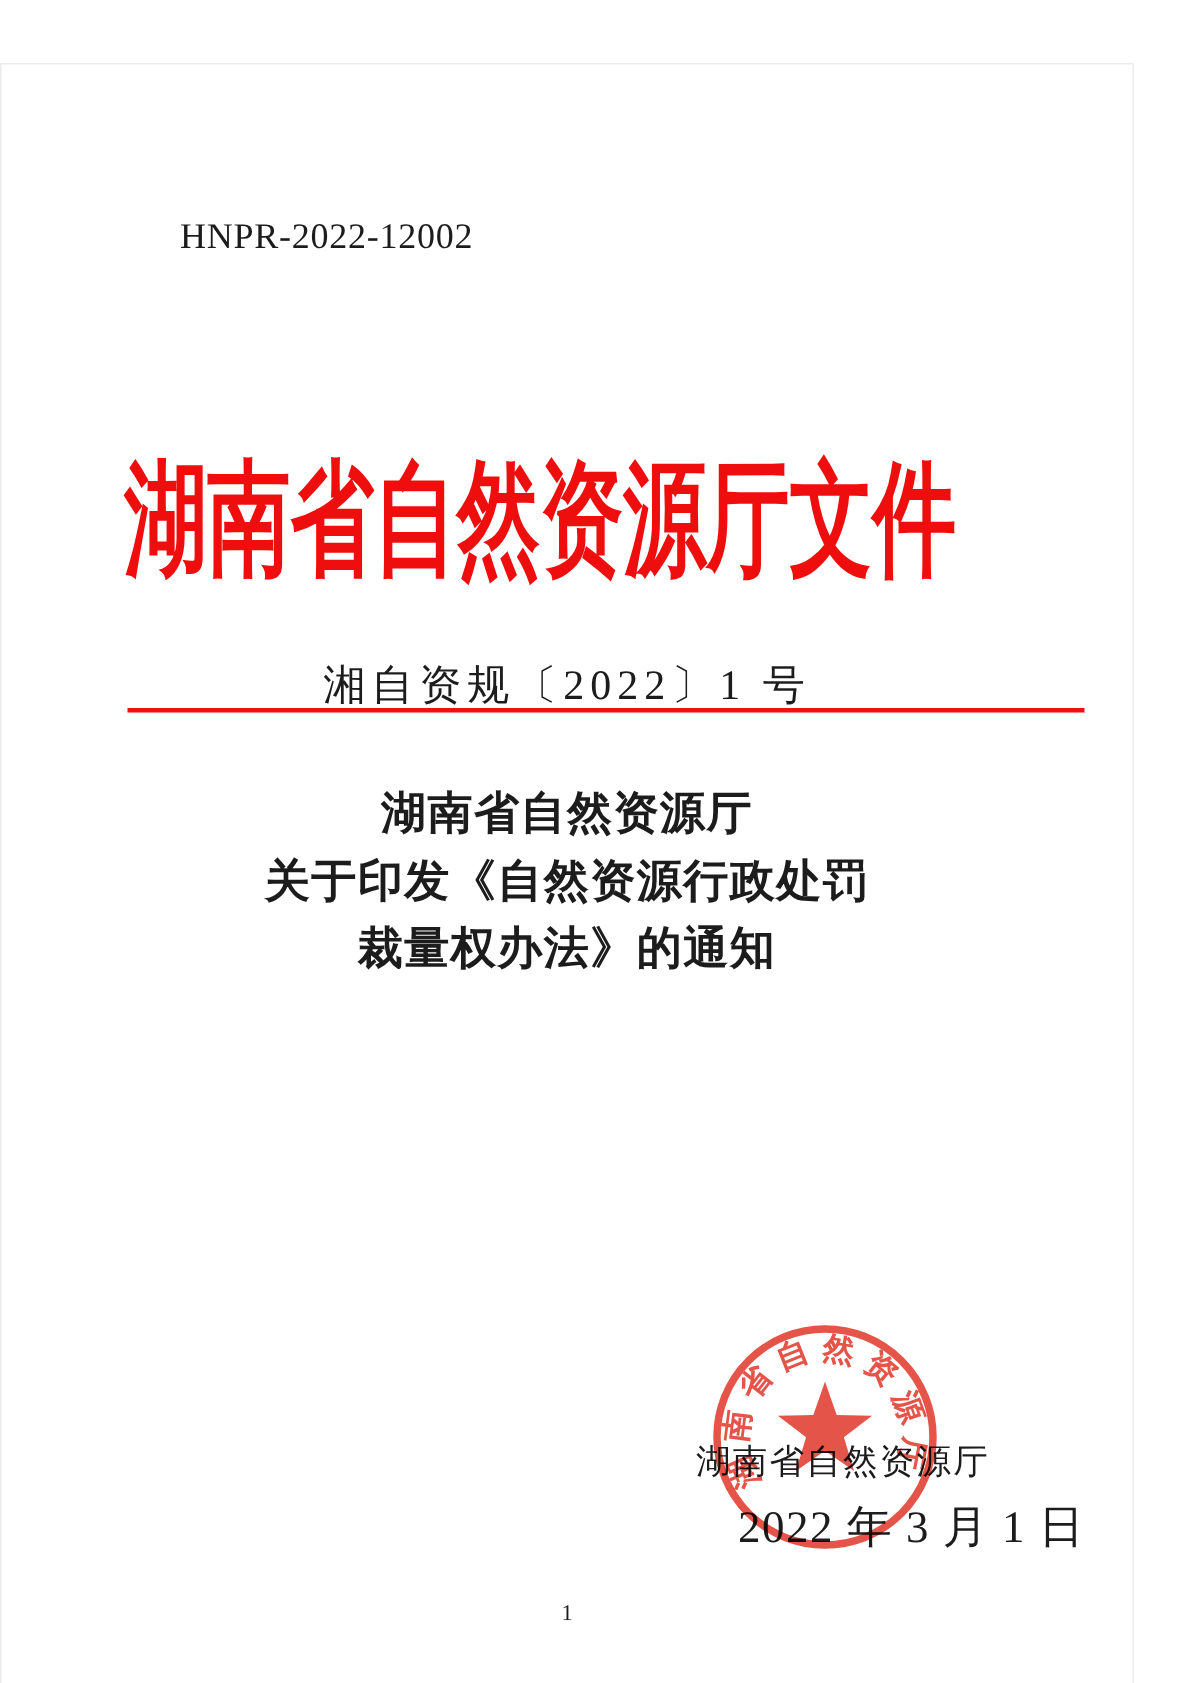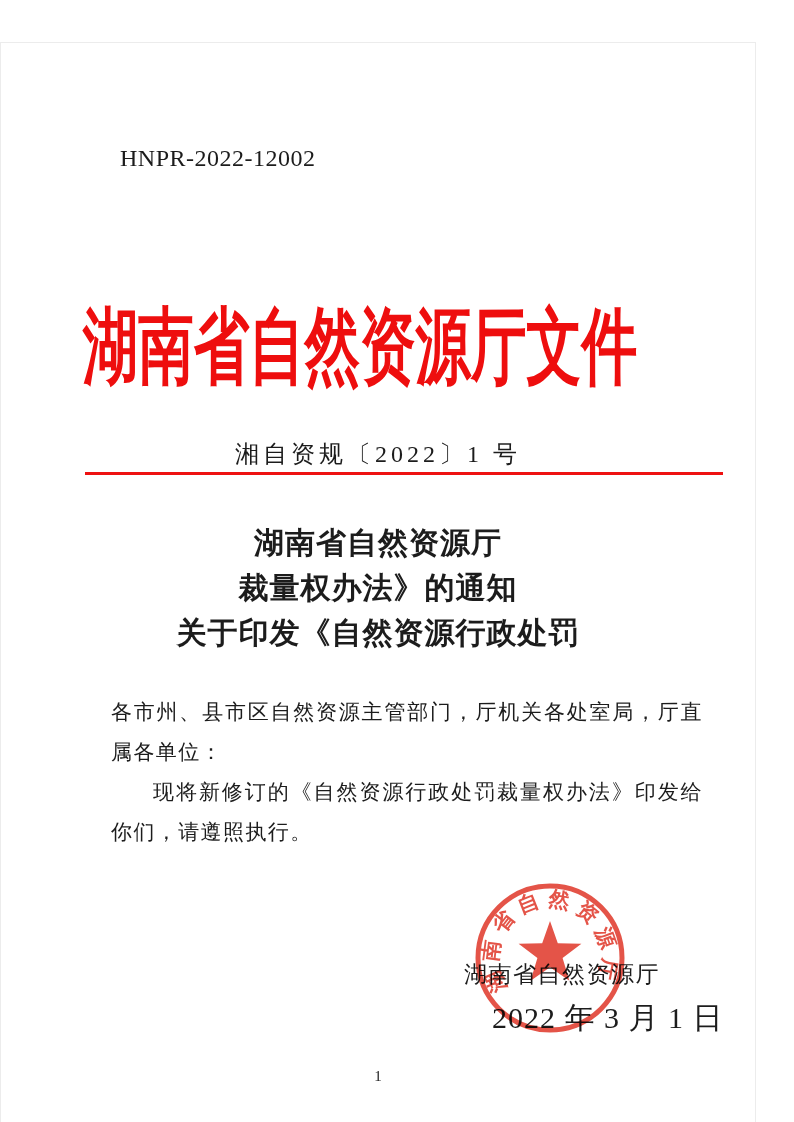--- a/index.html
+++ b/index.html
@@ -28,21 +28,21 @@
     line-height:72px;white-space:nowrap;
   }
   .red-header .stretch{
     display:inline-block;
     font-size:72px;font-weight:bold;color:var(--header-red);
     transform:scale(0.77,1.16);transform-origin:center;
     letter-spacing:0;
   }
   .doc-number{
     position:absolute;left:0;top:396px;width:100%;
-    text-align:center;font-size:24px;letter-spacing:4px;color:var(--ink);
+    text-align:center;font-size:28px;letter-spacing:4px;color:var(--ink);
     white-space:nowrap;
   }
   .red-rule{
     position:absolute;left:85px;top:430px;width:638px;height:3px;
     background:var(--rule-red);
   }
   .doc-title{
     position:absolute;left:0;top:478px;width:100%;
     text-align:center;font-size:30px;font-weight:bold;line-height:45px;
     letter-spacing:1px;
@@ -86,28 +86,24 @@
   <div class="red-header">
     <span class="stretch">湖南省自然资源厅文件</span>
   </div>
 
   <div class="doc-number">湘自资规〔2022〕1 号</div>
 
   <div class="red-rule"></div>
 
   <div class="doc-title">
     <div>湖南省自然资源厅</div>
+    <div>关于印发《自然资源行政处罚</div>
     <div>裁量权办法》的通知</div>
-    <div>关于印发《自然资源行政处罚</div>
   </div>
 
-  <div class="body-text">
-    <p>各市州、县市区自然资源主管部门，厅机关各处室局，厅直属各单位：</p>
-    <p class="indent">现将新修订的《自然资源行政处罚裁量权办法》印发给你们，请遵照执行。</p>
-  </div>
 
   <div class="closing-signature">湖南省自然资源厅</div>
 
   <div class="closing-date">2022 年 3 月 1 日</div>
 
   <svg class="seal" viewBox="0 0 174 174" xmlns="http://www.w3.org/2000/svg">
     <circle cx="87" cy="87" r="72" fill="none" stroke="#e2473a" stroke-width="5"></circle>
     <polygon transform="translate(87,83)" points="0,-33 7.8,-10.7 31.4,-10.2 12.6,4.1 19.4,26.7 0,13.2 -19.4,26.7 -12.6,4.1 -31.4,-10.2 -7.8,-10.7" fill="#e2473a"></polygon>
     <defs>
       <path id="seal-text-arc" d="M 44.4 116.9 A 52 52 0 1 1 129.6 116.9" fill="none"></path>

